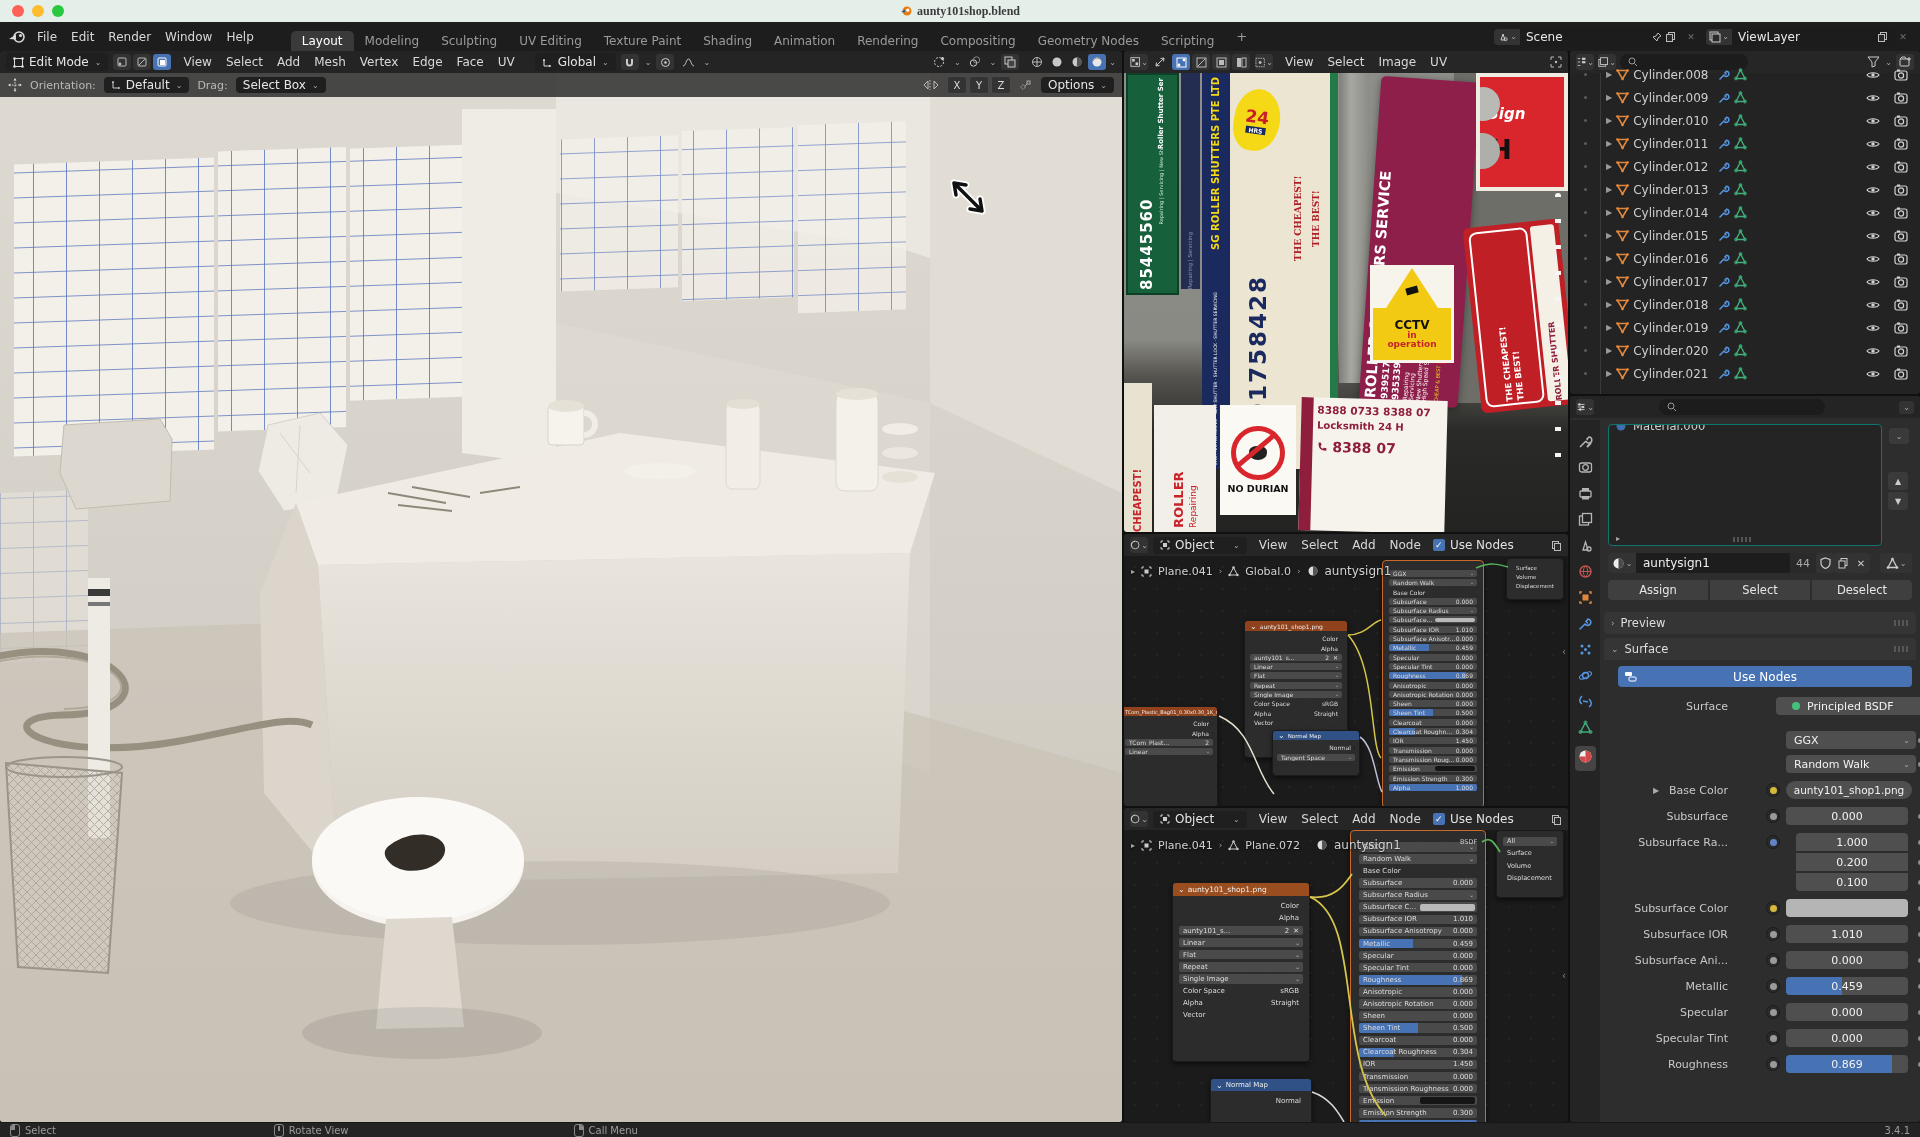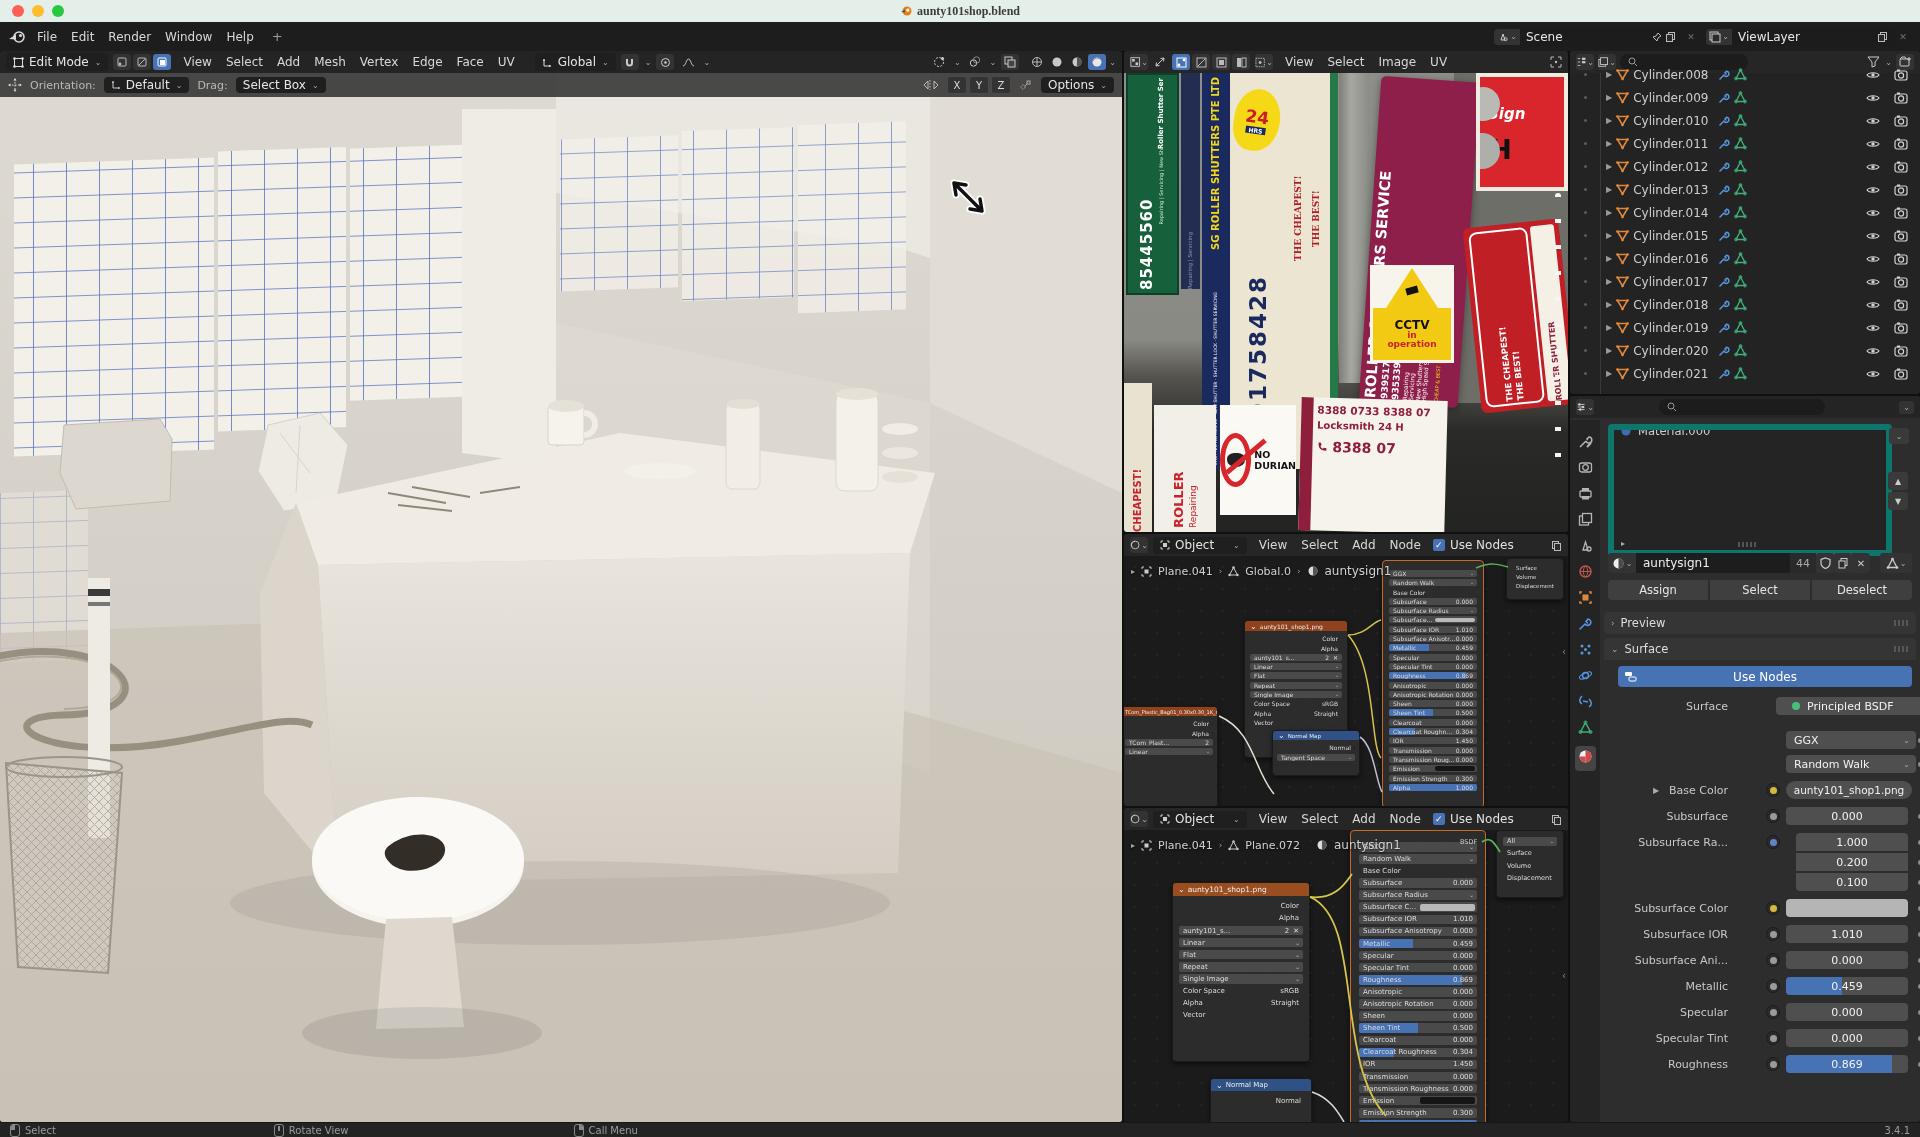--- a/index.html
+++ b/index.html
@@ -73,20 +73,33 @@
         <circle cx="12.5" cy="5.5" r="1.6" fill="#dadada"></circle>
         <path d="M1 9 L8 4.5 L8 9.5 Z" fill="#dadada"></path>
       </svg>
     <span class="row">
         <span class="mi">File</span>
         <span class="mi">Edit</span>
         <span class="mi">Render</span>
         <span class="mi">Window</span>
         <span class="mi">Help</span>
       </span>
+    <span class="row" style="margin-left:30px;height:29px;align-items:flex-end;">
+        <div class="tab active">Layout</div>
+        <div class="tab">Modeling</div>
+        <div class="tab">Sculpting</div>
+        <div class="tab">UV Editing</div>
+        <div class="tab">Texture Paint</div>
+        <div class="tab">Shading</div>
+        <div class="tab">Animation</div>
+        <div class="tab">Rendering</div>
+        <div class="tab">Compositing</div>
+        <div class="tab">Geometry Nodes</div>
+        <div class="tab">Scripting</div>
+      </span>
     <span class="tab" style="font-size:13px;">+</span>
     <span style="flex:1"></span>
 
     <span class="row" style="gap:0;margin-right:6px;">
       <span class="ib ibb" style="width:26px;border-radius:4px 0 0 4px;">
           <svg width="12" height="12" viewBox="0 0 12 12">
             <path d="M4 9 L6 3 L8 9 Z" fill="none" stroke="#ccc"></path>
             <circle cx="8.6" cy="8.2" r="1.5" fill="none" stroke="#ccc"></circle>
           </svg>
           <span class="chev">⌄</span>
@@ -518,21 +531,21 @@
         </span>
       </div>
 
       <div class="abs" style="left:0;top:310px;width:28px;height:149px;background:#e8e2d0;display:flex;justify-content:center;">
         <span class="vt" style="color:#c8232b;font-weight:700;font-size:10px;">CHEAPEST!</span>
       </div>
       <div class="abs" style="left:30px;top:332px;width:62px;height:127px;background:#f2efe8;display:flex;justify-content:center;gap:3px;padding:4px 0;box-sizing:border-box;">
         <span class="vt" style="color:#c8232b;font-weight:700;font-size:13px;">ROLLER</span>
         <span class="vt" style="color:#c8232b;font-size:9px;">Repairing</span>
       </div>
-      <div class="abs" style="left:96px;top:332px;width:76px;height:110px;background:#fbf9f4;display:flex;flex-direction:row;align-items:center;justify-content:center;gap:3px;">
+      <div class="abs" style="left:96px;top:332px;width:76px;height:110px;background:#fbf9f4;display:flex;flex-direction:column;align-items:center;justify-content:center;gap:3px;">
         <span style="width:44px;height:44px;border:5px solid #d8262c;border-radius:50%;position:relative;display:flex;align-items:center;justify-content:center;">
           <span style="width:18px;height:14px;background:#222;border-radius:40% 40% 50% 50%;"></span>
           <span class="abs" style="left:-4px;top:16px;width:50px;height:5px;background:#d8262c;transform:rotate(-40deg);"></span>
         </span>
         <b style="color:#111;font-size:9.5px;">NO DURIAN</b>
       </div>
       <div class="abs" style="left:176px;top:326px;width:146px;height:133px;background:#f6f3ec;transform:rotate(1.5deg);padding:6px 6px 6px 16px;box-sizing:border-box;">
         <span class="abs" style="left:0;top:0;width:12px;height:100%;background:#8e1e3c;"></span>
         <b style="display:block;color:#8e1e3c;font-size:10.5px;white-space:nowrap;">8388 0733  8388 07</b>
         <b style="display:block;color:#8e1e3c;font-size:10px;margin-top:4px;">Locksmith 24 H</b>
@@ -1737,21 +1750,21 @@
         <svg width="15" height="15" viewBox="0 0 15 15">
             <circle cx="7.5" cy="7.5" r="6" fill="#f0f0f0"></circle>
             <path d="M7.5 1.5 A6 6 0 0 1 7.5 13.5 Z" fill="#d04a4a"></path>
             <path d="M1.5 7.5 A6 6 0 0 0 7.5 13.5 L7.5 7.5 Z" fill="#d04a4a"></path>
           </svg>
       </span>
     </div>
 
     <div class="abs" style="left:30px;top:24px;right:0;bottom:0;background:#2d2d2d;">
 
-      <div class="abs" style="left:8px;top:4px;width:272px;height:120px;background:#242424;border-radius:4px;border:6px solid #0f766e;overflow:hidden;">
+      <div class="abs" style="left:8px;top:4px;width:272px;height:120px;background:#242424;border-radius:4px;border:1px solid #0f766e;overflow:hidden;">
         <div class="row" style="height:20px;margin-top:-9px;padding:0 6px;gap:6px;">
           <svg width="12" height="12" viewBox="0 0 12 12">
               <circle cx="6" cy="6" r="4.5" fill="#3b6fae"></circle>
               <path d="M3 4 A4.5 4.5 0 0 1 9 3" stroke="#7fa8d6" fill="none"></path>
             </svg>
           <span style="font-size:11.5px;color:#cfcfcf;">Material.000</span>
         </div>
         <span class="abs chev" style="left:6px;bottom:2px;">▸</span>
         <span class="abs" style="left:124px;bottom:3px;width:20px;height:5px;background:repeating-linear-gradient(90deg,#555 0 2px,transparent 2px 4px);"></span>
       </div>

